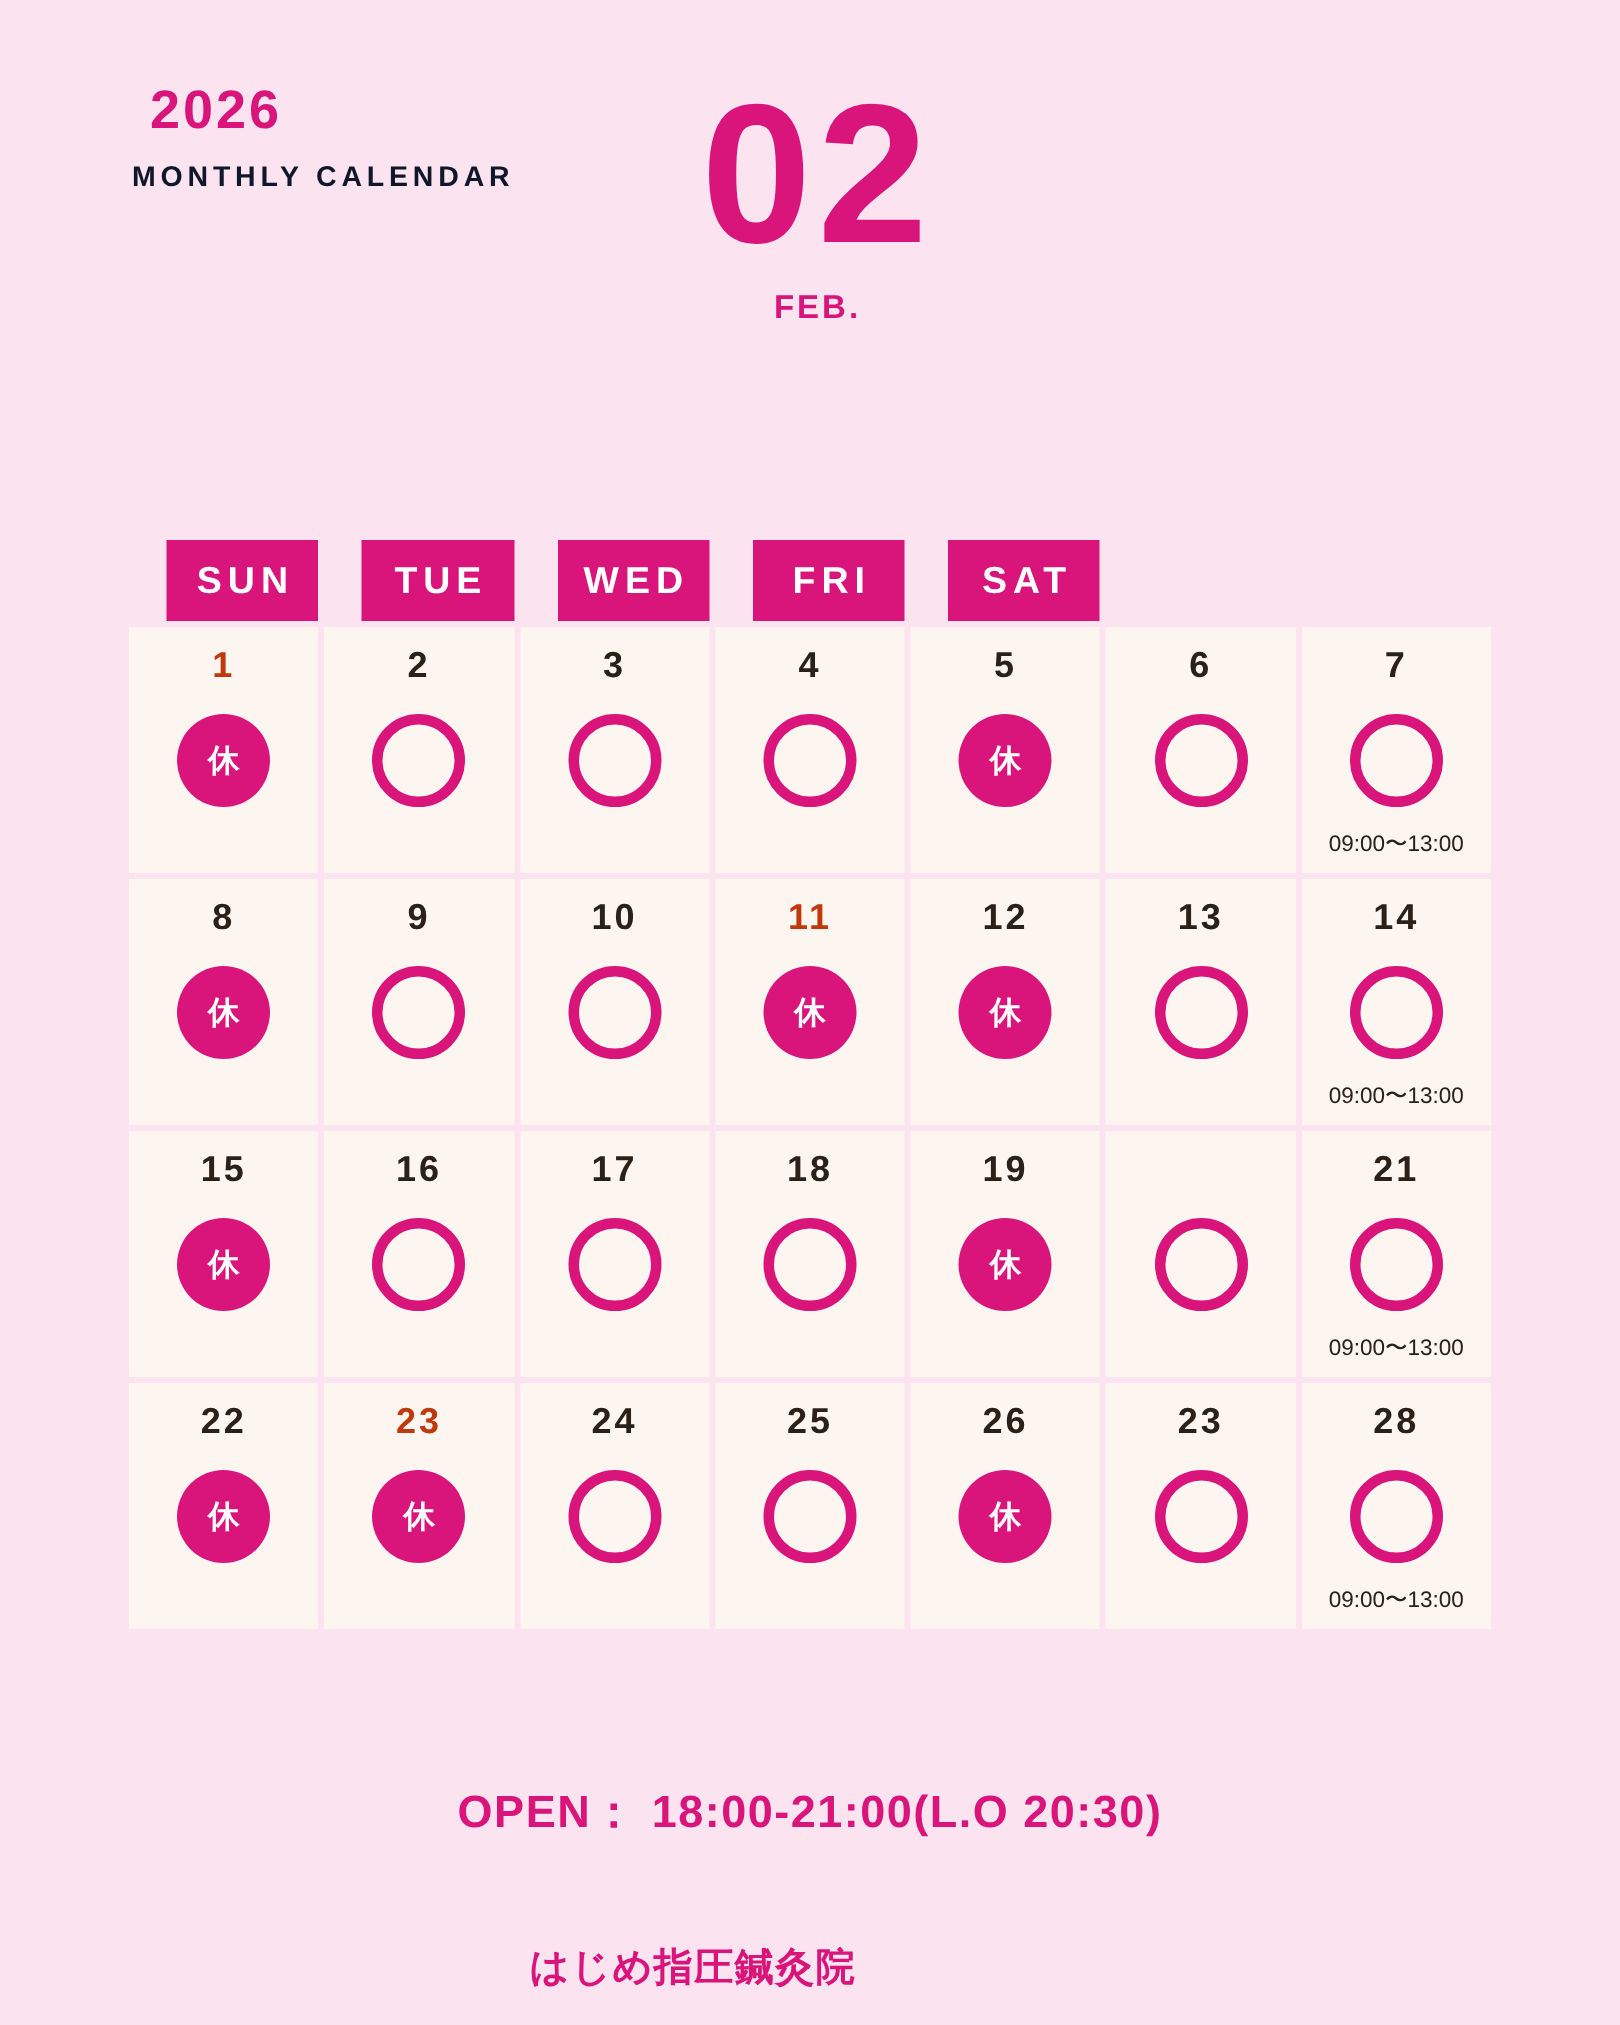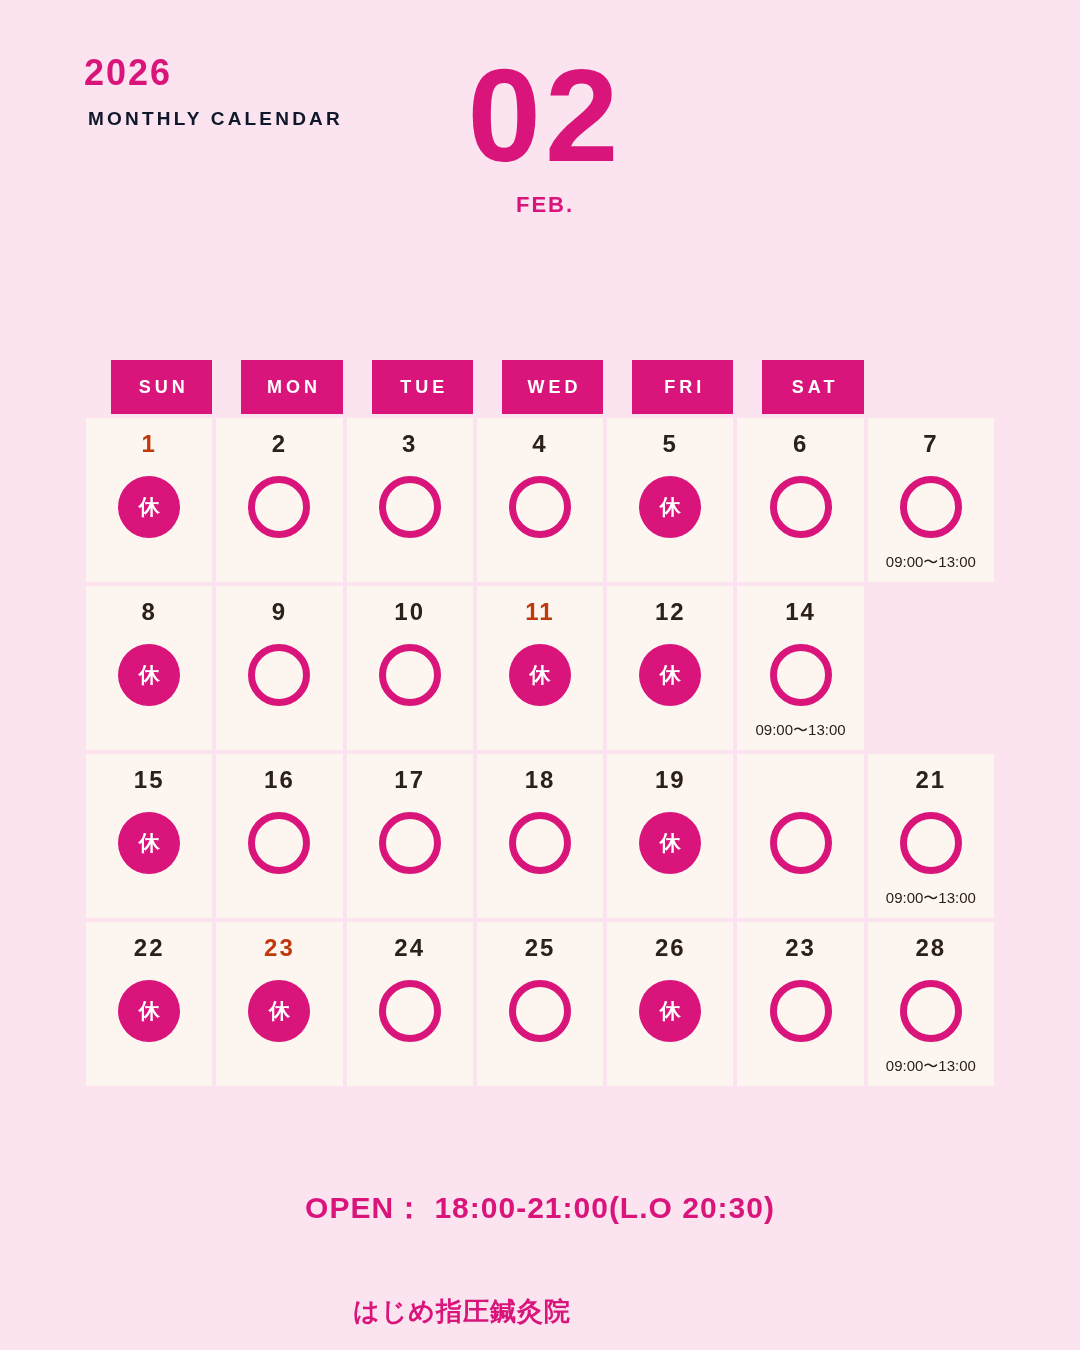--- a/index.html
+++ b/index.html
@@ -18,21 +18,21 @@
   
   .header {
     position: absolute;
     left: 0;
     top: 0;
     width: 1080px;
     height: 300px;
   }
   .year {
     position: absolute;
-    left: 84px;
+    left: 100px;
     top: 52px;
     font-size: 36px;
     font-weight: bold;
     letter-spacing: 2px;
     color: #d9157c;
   }
   .subtitle {
     position: absolute;
     left: 88px;
     top: 108px;
@@ -78,21 +78,21 @@
     gap: 4px;
     margin-bottom: 4px;
   }
   .weekday {
     background: #d9157c;
     color: #ffffff;
     height: 54px;
     display: flex;
     align-items: center;
     justify-content: center;
-    font-size: 18px;
+    font-size: 25px;
     font-weight: bold;
     letter-spacing: 4px;
     text-indent: 4px;
     margin-left: 25px;
   }
   .week-row {
     display: grid;
     grid-template-columns: repeat(7, 1fr);
     gap: 4px;
     margin-bottom: 4px;
@@ -180,21 +180,20 @@
 <div class="header">
   <div class="year">2026</div>
   <div class="subtitle">MONTHLY CALENDAR</div>
   <div class="month-number">02</div>
   <div class="month-name">FEB.</div>
 </div>
 
 <div class="calendar">
   <div class="weekday-row">
     <div class="weekday">SUN</div>
-    <div class="weekday">MON</div>
     <div class="weekday">TUE</div>
     <div class="weekday">WED</div>
     <div class="weekday">FRI</div>
     <div class="weekday">SAT</div>
   </div>
   <div id="weeks-container">
       <div class="week-row">
         <div class="cell">
           <div class="daynum holiday">1</div>
           <div class="mark closed">休</div>
@@ -240,20 +239,24 @@
         </div>
         <div class="cell">
           <div class="daynum holiday">11</div>
           <div class="mark closed">休</div>
         </div>
         <div class="cell">
           <div class="daynum">12</div>
           <div class="mark closed">休</div>
         </div>
         <div class="cell">
+          <div class="daynum">13</div>
+          <div class="mark open"></div>
+        </div>
+        <div class="cell">
           <div class="daynum">14</div>
           <div class="mark open"></div>
           <div class="hours">09:00〜13:00</div>
         </div>
       </div>
       <div class="week-row">
         <div class="cell">
           <div class="daynum">15</div>
           <div class="mark closed">休</div>
         </div>

